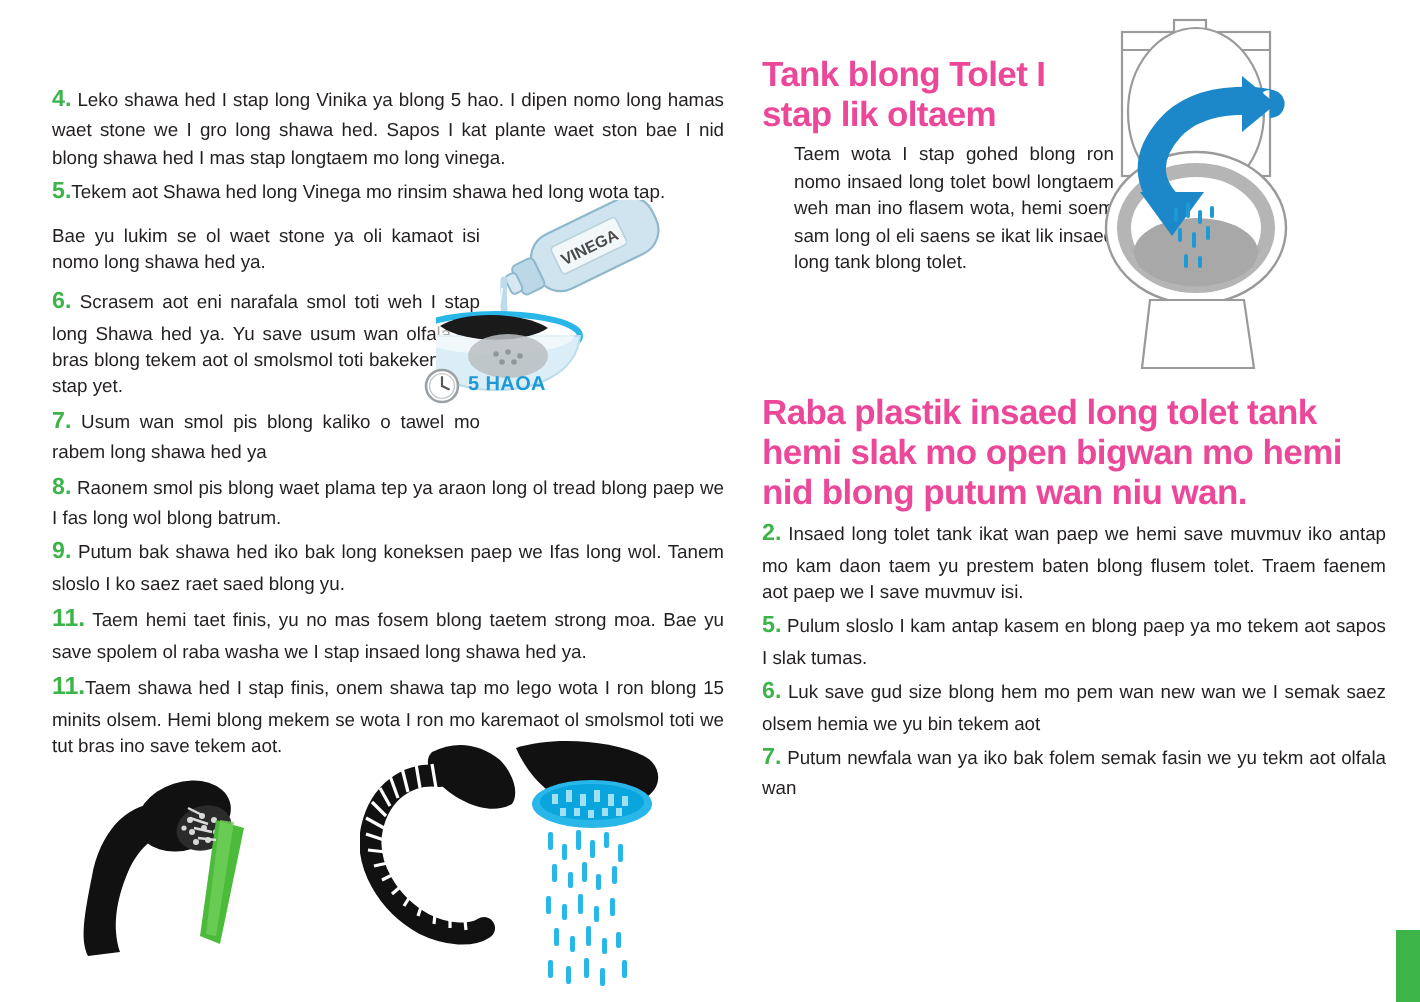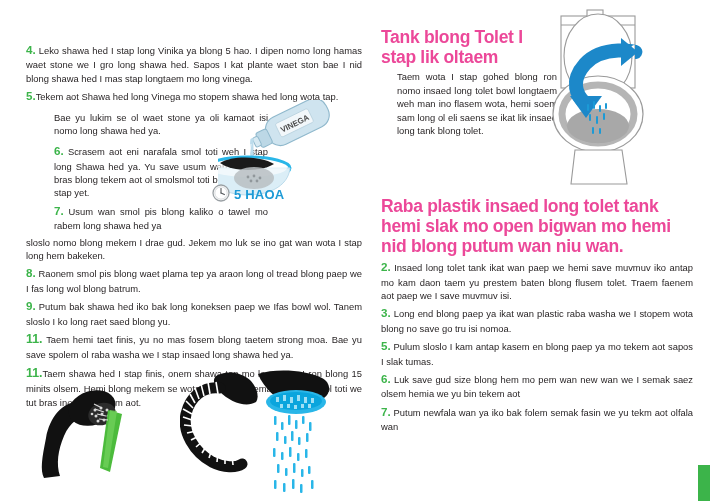--- a/index.html
+++ b/index.html
@@ -62,21 +62,20 @@
     color: #231f20;
     font-size: 9.4px;
     line-height: 1.43;
     text-align: justify;
     margin: 0 0 10px 16px;
   }
 
   
   .wrap-block {
     width: 214px;
-    margin-left: 28px;
   }
 
   
   .page-badge {
     position: absolute;
     right: 0px;
     bottom: 0px;
     width: 36px;
     height: 36px;
     background: #3cb44a;
@@ -98,64 +97,62 @@
   #illus-bottle  { left: 218px; top: 100px; width: 130px; height: 100px; }
   #illus-clock   { left: 212px; top: 184px; width: 100px; height: 20px; }
   #illus-brush   { left: 30px;  top: 380px; width: 160px; height: 115px; }
   #illus-spray   { left: 180px; top: 370px; width: 195px; height: 128px; }
 
   .clock-label {
     position: absolute;
     left: 22px;
     top: 3px;
     color: #1c9ad6;
-    font-size: 13px;
+    font-size: 10px;
     font-weight: bold;
     letter-spacing: 0.2px;
   }
 </style>
 </head>
 <body>
 
 <div class="page">
 
   <div class="col-left">
 
     <p class="body-text"><span class="num">4.</span><span> Leko shawa hed I stap long Vinika ya blong 5 hao. I dipen nomo long hamas waet stone we I gro long shawa hed. Sapos I kat plante waet ston bae I nid blong shawa hed I mas stap longtaem mo long vinega.</span></p>
 
-    <p class="body-text"><span class="num">5.</span><span>Tekem aot Shawa hed long Vinega mo stopem shawa hed long wota tap.</span></p>
+    <p class="body-text"><span class="num">5.</span><span>Tekem aot Shawa hed long Vinega mo rinsim shawa hed long wota tap.</span></p>
 
     <p class="body-text wrap-block" style="margin-top:6px;">Bae yu lukim se ol waet stone ya oli kamaot isi nomo long shawa hed ya.</p>
 
     <p class="body-text wrap-block" style="margin-top:6px;"><span class="num">6.</span><span> Scrasem aot eni narafala smol toti weh I stap long Shawa hed ya. Yu save usum wan olfala tut bras blong tekem aot ol smolsmol toti bakeken we I stap yet.</span></p>
 
     <p class="body-text wrap-block"><span class="num">7.</span><span> Usum wan smol pis blong kaliko o tawel mo rabem long shawa hed ya</span></p>
 
-    <p class="body-text">sloslo nomo blong mekem I drae gud. Jekem mo luk se ino gat wan wota I stap long hem bakeken.</p>
 
     <p class="body-text"><span class="num">8.</span><span> Raonem smol pis blong waet plama tep ya araon long ol tread blong paep we I fas long wol blong batrum.</span></p>
 
-    <p class="body-text"><span class="num">9.</span><span> Putum bak shawa hed iko bak long koneksen paep we Ifas bowl wol. Tanem sloslo I ko long raet saed blong yu.</span></p>
+    <p class="body-text"><span class="num">9.</span><span> Putum bak shawa hed iko bak long koneksen paep we Ifas long wol. Tanem sloslo I ko saez raet saed blong yu.</span></p>
 
     <p class="body-text"><span class="num big">11.</span><span> Taem hemi taet finis, yu no mas fosem blong taetem strong moa. Bae yu save spolem ol raba washa we I stap insaed long shawa hed ya.</span></p>
 
     <p class="body-text"><span class="num big">11.</span><span>Taem shawa hed I stap finis, onem shawa tap mo lego wota I ron blong 15 minits olsem. Hemi blong mekem se wota I ron mo karemaot ol smolsmol toti we tut bras ino save tekem aot.</span></p>
   </div>
 
   <div class="col-right">
 
     <h2 class="heading" style="width:160px;">Tank blong Tolet I stap lik oltaem</h2>
     <p class="intro-text" style="width:160px;">Taem wota I stap gohed blong ron nomo insaed long tolet bowl longtaem weh man ino flasem wota, hemi soem sam long ol eli saens se ikat lik insaed long tank blong tolet.</p>
 
     <h2 class="heading" style="margin-top:60px;">Raba plastik insaed long tolet tank hemi slak mo open bigwan mo hemi nid blong putum wan niu wan.</h2>
 
 
     <p class="body-text"><span class="num">2.</span><span> Insaed long tolet tank ikat wan paep we hemi save muvmuv iko antap mo kam daon taem yu prestem baten blong flusem tolet. Traem faenem aot paep we I save muvmuv isi.</span></p>
 
-    <p class="body-text"><span class="num">3.</span><span> Long end blong paep ya ikat wan plastic raba washa we I stopem wota blong no save go tru isi nomoa.</span></p>
 
 
     <p class="body-text"><span class="num">5.</span><span> Pulum sloslo I kam antap kasem en blong paep ya mo tekem aot sapos I slak tumas.</span></p>
 
     <p class="body-text"><span class="num">6.</span><span> Luk save gud size blong hem mo pem wan new wan we I semak saez olsem hemia we yu bin tekem aot</span></p>
 
     <p class="body-text"><span class="num">7.</span><span> Putum newfala wan ya iko bak folem semak fasin we yu tekm aot olfala wan</span></p>
 
   </div>
 

